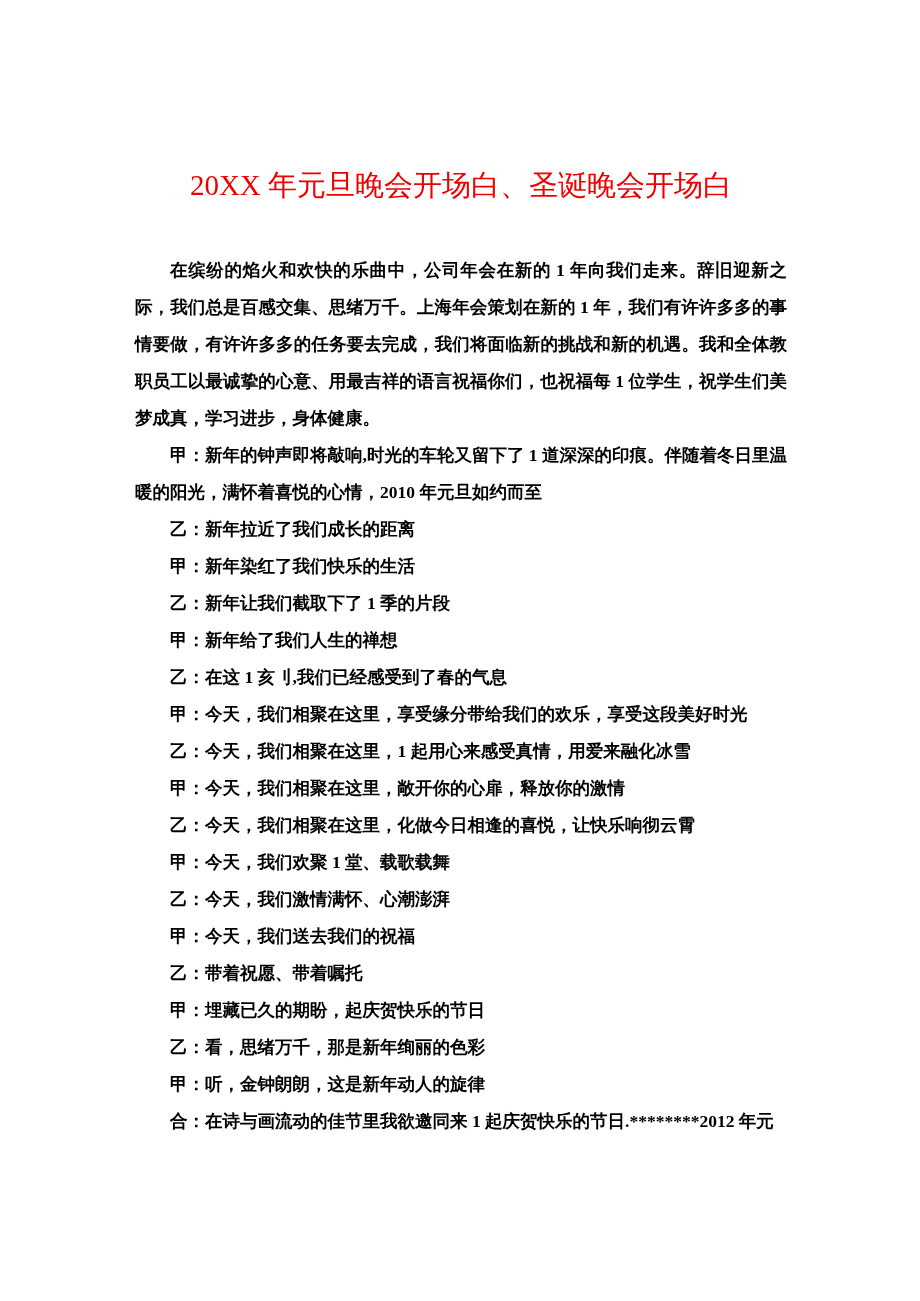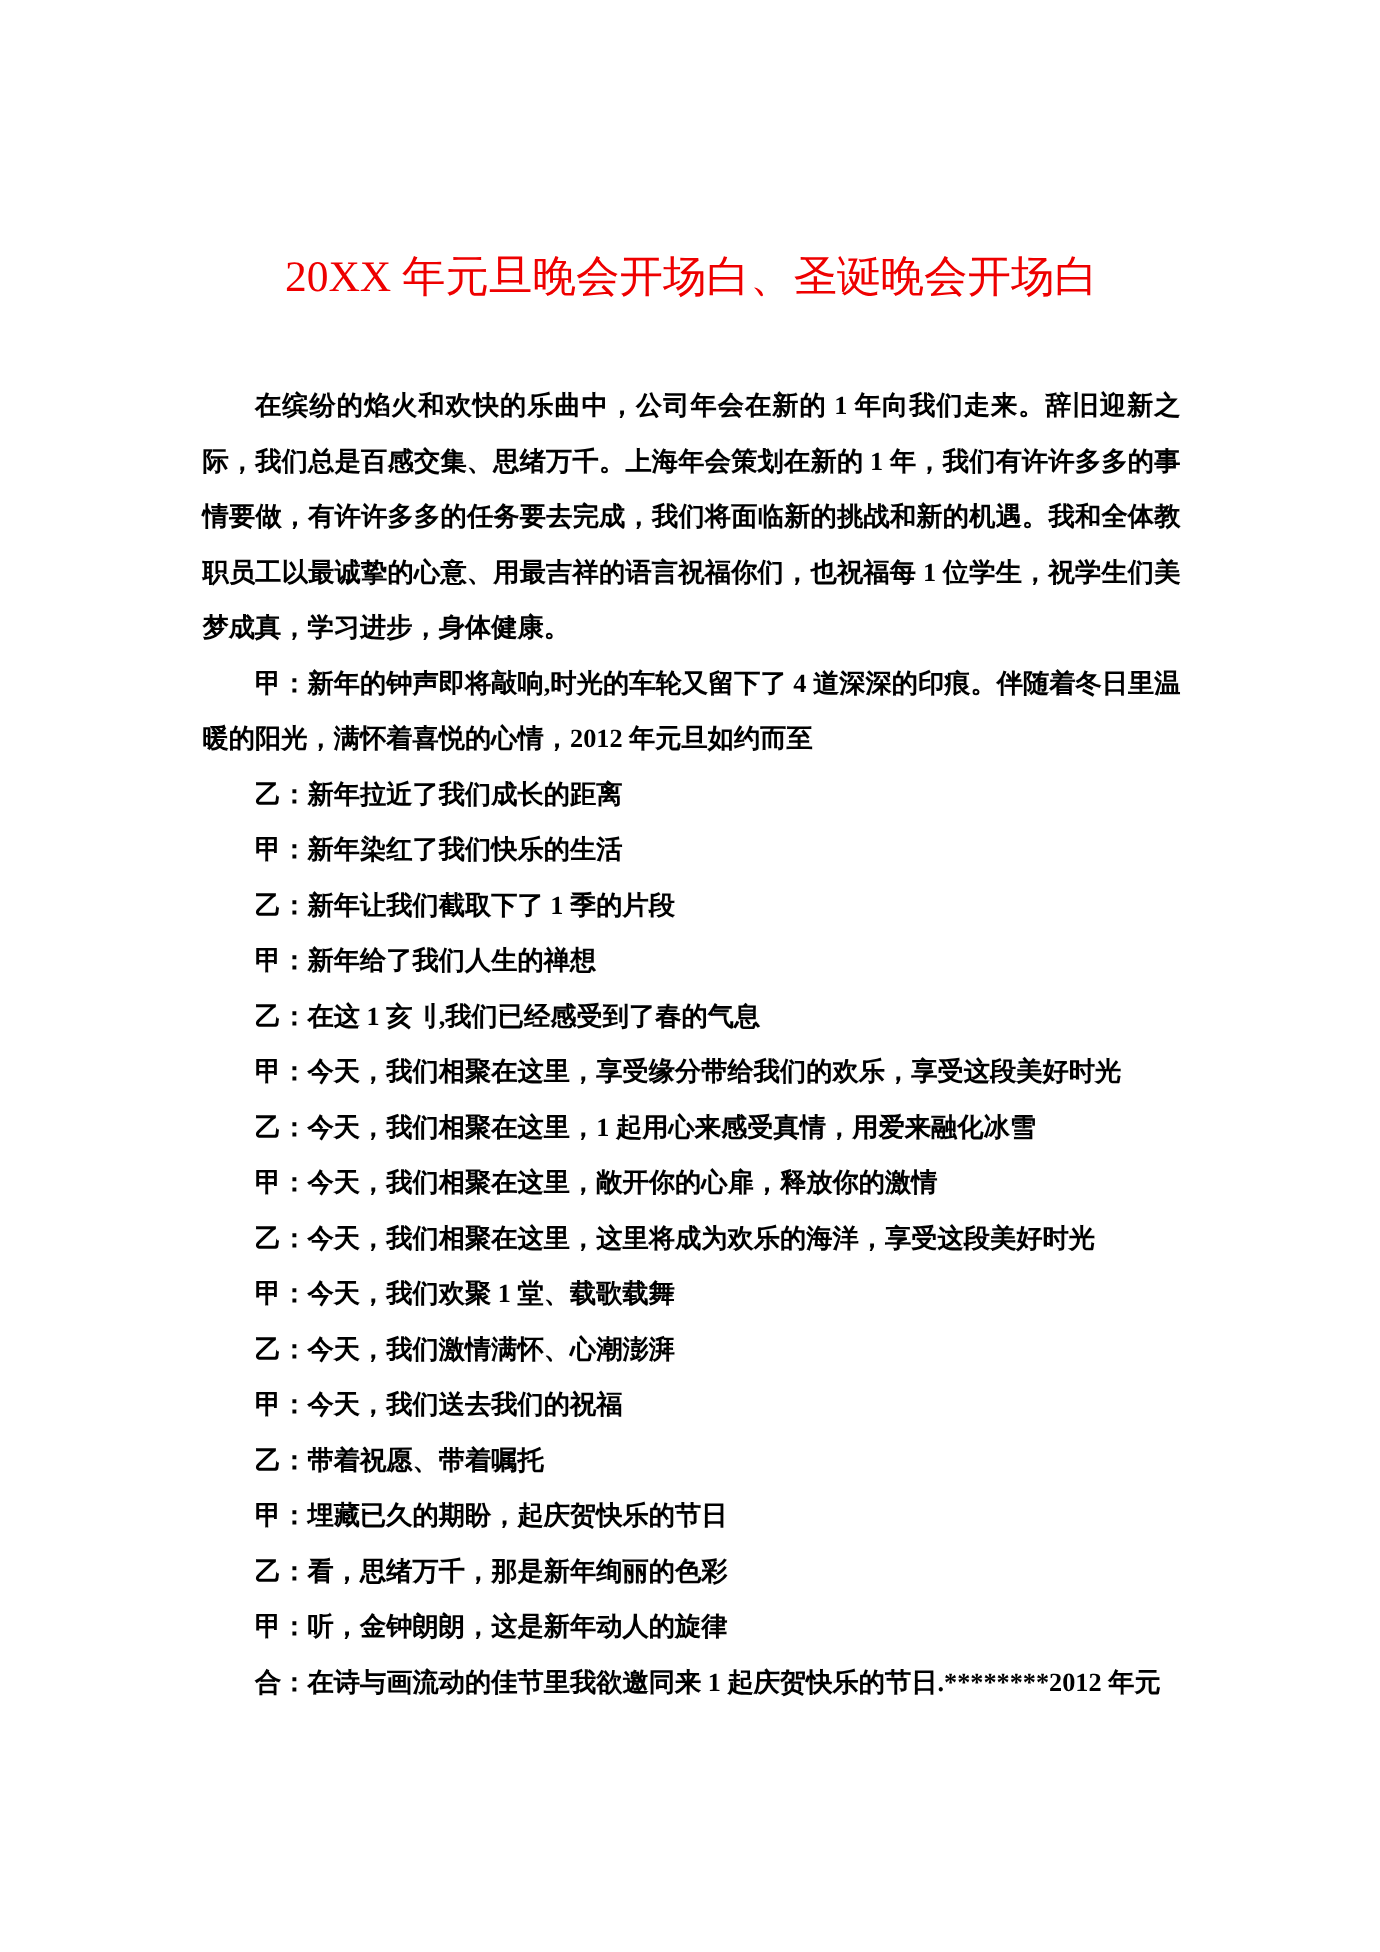--- a/index.html
+++ b/index.html
@@ -38,30 +38,30 @@
 </style>
 </head>
 <body>
 
 <div class="page">
   <h1 class="doc-title" style="color: rgb(238, 0, 0);">20XX 年元旦晚会开场白、圣诞晚会开场白</h1>
 
   <p class="intro">在缤纷的焰火和欢快的乐曲中，公司年会在新的 1 年向我们走来。辞旧迎新之际，我们总是百感交集、思绪万千。上海年会策划在新的 1 年，我们有许许多多的事情要做，有许许多多的任务要去完成，我们将面临新的挑战和新的机遇。我和全体教职员工以最诚挚的心意、用最吉祥的语言祝福你们，也祝福每 1 位学生，祝学生们美梦成真，学习进步，身体健康。</p>
 
   <div>
-      <p>甲：新年的钟声即将敲响,时光的车轮又留下了 4 道深深的印痕。伴随着冬日里温暖的阳光，满怀着喜悦的心情，2012 年元旦如约而至</p>
+      <p>甲：新年的钟声即将敲响,时光的车轮又留下了 1 道深深的印痕。伴随着冬日里温暖的阳光，满怀着喜悦的心情，2010 年元旦如约而至</p>
       <p>乙：新年拉近了我们成长的距离</p>
       <p>甲：新年染红了我们快乐的生活</p>
       <p>乙：新年让我们截取下了 1 季的片段</p>
       <p>甲：新年给了我们人生的禅想</p>
       <p>乙：在这 1 亥刂,我们已经感受到了春的气息</p>
       <p>甲：今天，我们相聚在这里，享受缘分带给我们的欢乐，享受这段美好时光</p>
       <p>乙：今天，我们相聚在这里，1 起用心来感受真情，用爱来融化冰雪</p>
       <p>甲：今天，我们相聚在这里，敞开你的心扉，释放你的激情</p>
-      <p>乙：今天，我们相聚在这里，这里将成为欢乐的海洋，享受这段美好时光</p>
+      <p>乙：今天，我们相聚在这里，化做今日相逢的喜悦，让快乐响彻云霄</p>
       <p>甲：今天，我们欢聚 1 堂、载歌载舞</p>
       <p>乙：今天，我们激情满怀、心潮澎湃</p>
       <p>甲：今天，我们送去我们的祝福</p>
       <p>乙：带着祝愿、带着嘱托</p>
       <p>甲：埋藏已久的期盼，起庆贺快乐的节日</p>
       <p>乙：看，思绪万千，那是新年绚丽的色彩</p>
       <p>甲：听，金钟朗朗，这是新年动人的旋律</p>
       <p>合：在诗与画流动的佳节里我欲邀同来 1 起庆贺快乐的节日.********2012 年元</p>
     </div>
 </div>

